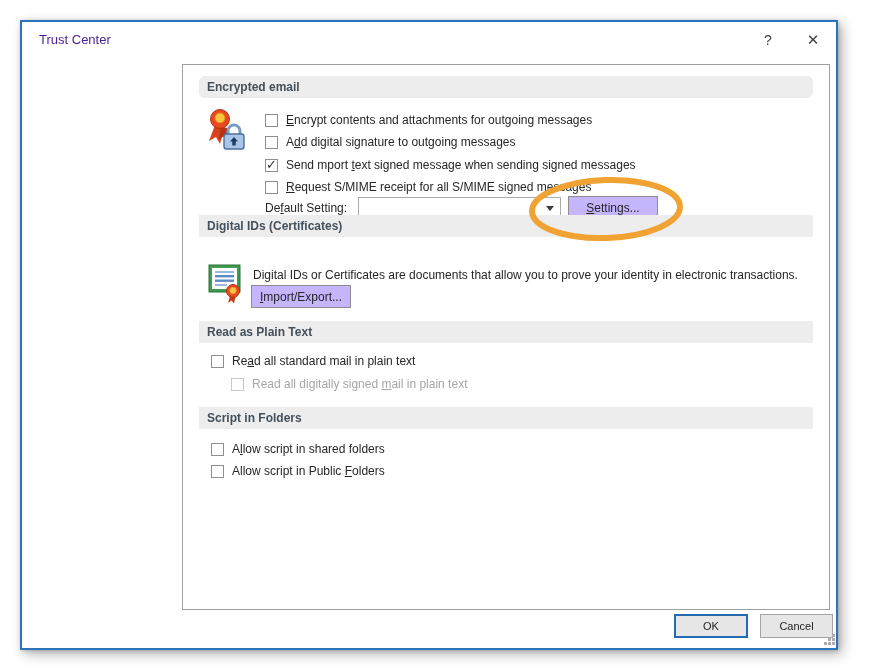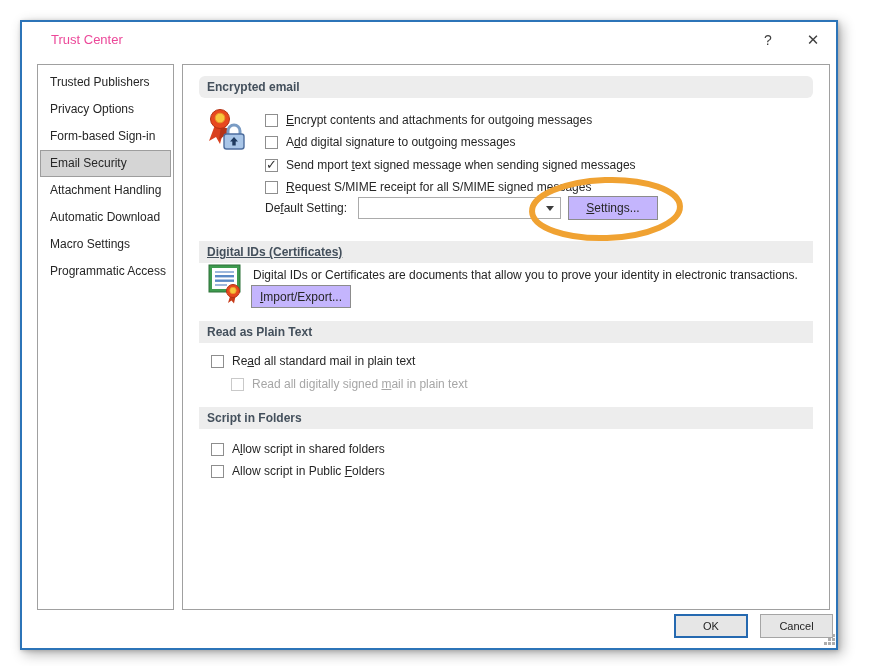--- a/index.html
+++ b/index.html
@@ -3,21 +3,21 @@
 <meta charset="utf-8">
 <style>
   * { margin:0; padding:0; box-sizing:border-box; }
   html,body { width:870px; height:666px; background:#FFFFFF;
               font-family:"Liberation Sans", sans-serif; overflow:hidden; }
 
   .dialog { position:absolute; left:20px; top:20px; width:818px; height:630px;
             background:#FFFFFF; border:2px solid #2C74B8;
             box-shadow:4px 4px 12px rgba(0,0,0,0.30), 1px 1px 4px rgba(0,0,0,0.18); }
 
-  .title { position:absolute; left:29px; top:10px; font-size:13px; color:#ec4899; }
+  .title { position:absolute; left:17px; top:10px; font-size:13px; color:#4c1d95; }
   .tb-btn { position:absolute; top:7px; width:26px; height:22px; text-align:center;
             line-height:22px; font-size:14px; color:#404040; cursor:default; }
   .tb-help  { left:733px; }
   .tb-close { left:778px; font-size:15px; }
 
   .sidebar { position:absolute; left:15px; top:42px; width:137px; height:546px;
              border:1px solid #A0A0A0; background:#fff; padding-top:4px; }
   .side-item { height:27px; line-height:25px; padding-left:9px; font-size:12px;
                color:#262626; margin:0 2px; border:1px solid transparent; white-space:nowrap; }
   .side-item.checked { background:#D5D5D5; border:1px solid #9D9D9D; }
@@ -70,30 +70,20 @@
 </style>
 </head>
 <body>
 
 <div class="dialog">
 
   <div class="title">Trust Center</div>
   <div class="tb-btn tb-help">?</div>
   <div class="tb-btn tb-close">✕</div>
 
-  <div class="sidebar">
-    <div class="side-item">Trusted Publishers</div>
-    <div class="side-item">Privacy Options</div>
-    <div class="side-item">Form-based Sign-in</div>
-    <div class="side-item checked">Email Security</div>
-    <div class="side-item">Attachment Handling</div>
-    <div class="side-item">Automatic Download</div>
-    <div class="side-item">Macro Settings</div>
-    <div class="side-item">Programmatic Access</div>
-  </div>
 
   <div class="main">
 
     <div class="band" style="top:11px;border-radius:6px;">Encrypted email</div>
 
     <svg class="icon-svg" style="left:24px; top:42px;" width="40" height="46" viewBox="0 0 40 46">
       <polygon points="8,18 2,34 9,30 13,37 17,22" fill="#D9401E"></polygon>
       <polygon points="14,19 12,33 17,29 21,35 22,22" fill="#B53317"></polygon>
       <circle cx="13" cy="12" r="9.5" fill="#E8491F" stroke="#B33113" stroke-width="1"></circle>
       <circle cx="13" cy="11" r="4.8" fill="#F8C63E" stroke="#E89A2A" stroke-width="1"></circle>
@@ -121,21 +111,21 @@
 
     <div class="field-label" style="left:82px; top:136px;"><span>De</span><u>f</u><span>ault Setting:</span></div>
 
     <div class="combo" style="left:175px; top:132px;">
       <span></span>
       <span class="combo-arrow"></span>
     </div>
 
     <button class="btn" style="left:385px; top:131px; width:90px; height:24px;"><span></span><u>S</u><span>ettings...</span></button>
 
-    <div class="band" style="top:176px;text-decoration:underline;">Digital IDs (Certificates)</div>
+    <div class="band" style="top:150px;">Digital IDs (Certificates)</div>
 
     <svg class="icon-svg" style="left:24px; top:198px;" width="38" height="42" viewBox="0 0 38 42">
       <rect x="2" y="2" width="31" height="27" fill="#3E9B4F" stroke="#2C7038" stroke-width="1"></rect>
       <rect x="5" y="5" width="25" height="21" fill="#FFFFFF"></rect>
       <rect x="8" y="8" width="19" height="2" fill="#9DB8DC"></rect>
       <rect x="8" y="12" width="19" height="2.4" fill="#5B8AC6"></rect>
       <rect x="8" y="16.5" width="19" height="2.4" fill="#5B8AC6"></rect>
       <rect x="8" y="21" width="12" height="2" fill="#9DB8DC"></rect>
       <polygon points="24,30 21,40 24.5,37.5 27,40.5 29,31" fill="#C73A18"></polygon>
       <circle cx="26" cy="28" r="6.5" fill="#E8491F" stroke="#B33113" stroke-width="1"></circle>

